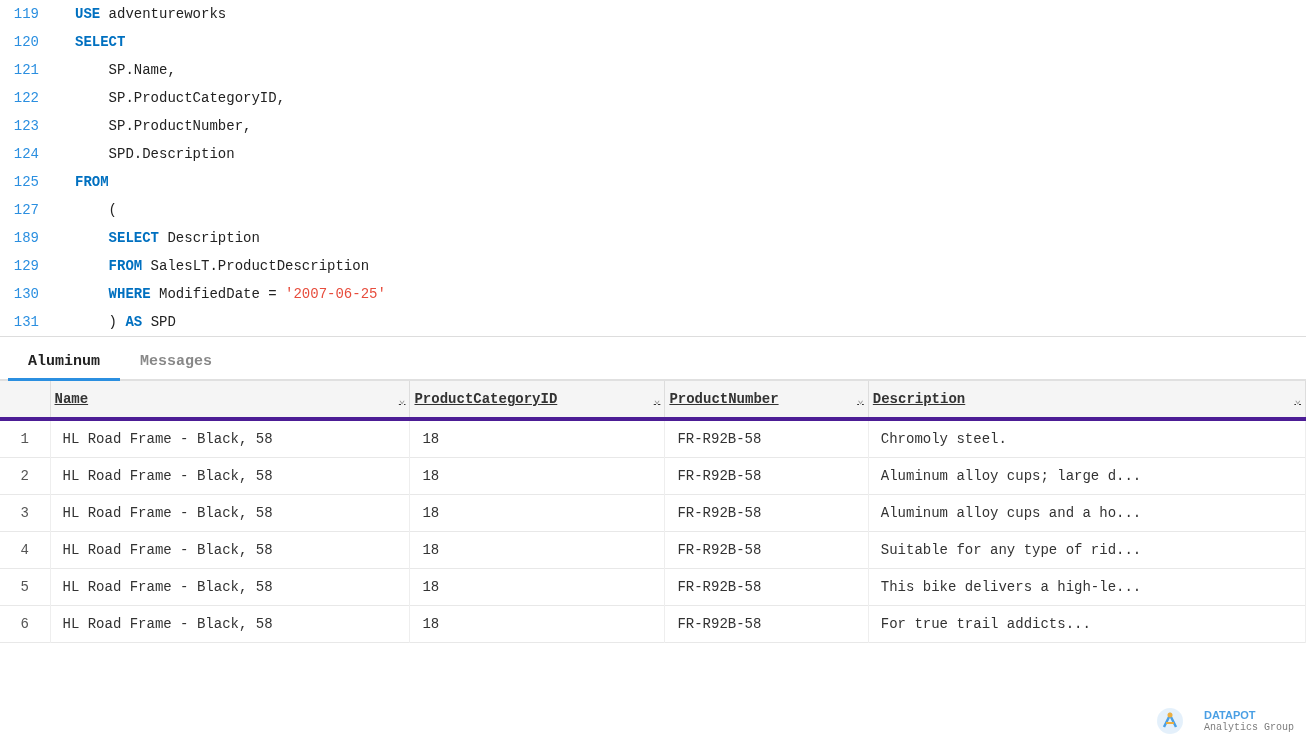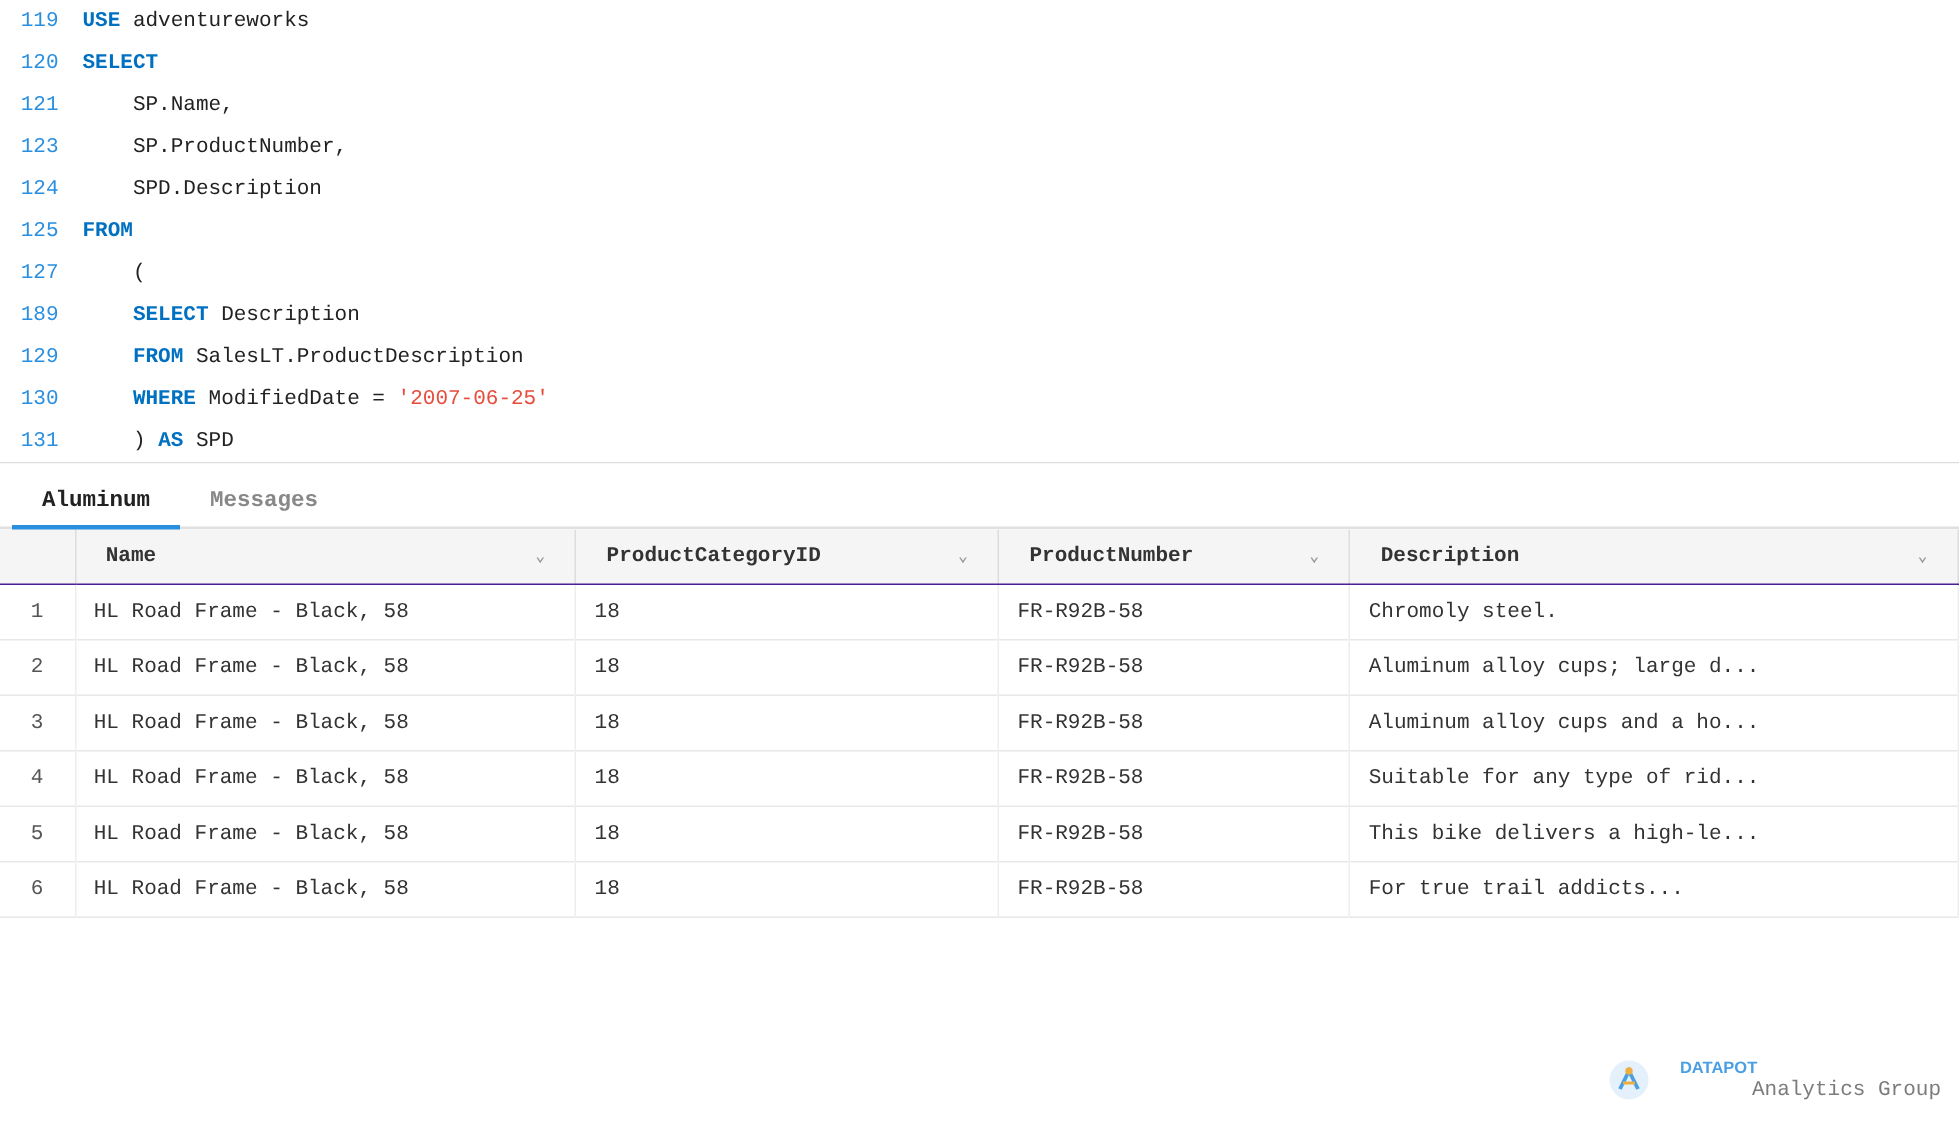--- a/index.html
+++ b/index.html
@@ -16,20 +16,21 @@
       background: #fff;
       padding: 0;
       border-bottom: 1px solid #ddd;
     }
 
     .code-line {
       display: flex;
       align-items: center;
       min-height: 28px;
       line-height: 28px;
+      gap: 20px;
     }
 
     .line-number {
       width: 55px;
       min-width: 55px;
       color: #2b8fe0;
       font-size: 14px;
       text-align: right;
       padding-right: 16px;
       user-select: none;
@@ -82,27 +83,28 @@
       border-collapse: collapse;
       font-family: 'Consolas', 'Courier New', monospace;
       font-size: 14px;
     }
 
     thead tr {
       background: #f5f5f5;
     }
 
     thead th {
-      padding: 10px 20px;
+      padding: 10px 4px;
       text-align: left;
       font-weight: 600;
       color: #333;
       border-right: 1px solid #ddd;
-      border-bottom: 1px solid #4c1d95;
+      border-bottom: 4px solid #4c1d95;
       white-space: nowrap;
+      text-decoration: underline;
     }
 
     thead th:first-child {
       width: 50px;
       text-align: center;
       color: #666;
       font-weight: normal;
     }
 
     .th-inner {
@@ -159,40 +161,43 @@
 
     .watermark-text {
       font-family: Arial, sans-serif;
       font-size: 11px;
       color: #2b8fe0;
       font-weight: bold;
       line-height: 1.2;
     }
 
     .watermark-sub {
-      font-size: 14px;
+      font-size: 10px;
       color: #666;
-      margin-left: 48px;
     }
   </style>
 </head>
 <body>
 
 <div class="code-editor" id="code-editor-container">
 <div class="code-line">
       <span class="line-number">119</span>
       <span class="line-content"><span class="kw-blue">USE </span><span class="kw-black">adventureworks</span></span>
     </div>
     <div class="code-line">
       <span class="line-number">120</span>
       <span class="line-content"><span class="kw-blue">SELECT</span></span>
     </div>
     <div class="code-line">
       <span class="line-number">121</span>
       <span class="line-content"><span class="kw-black">    SP.Name,</span></span>
+    </div>
+    <div class="code-line">
+      <span class="line-number">122</span>
+      <span class="line-content"><span class="kw-black">    SP.ProductCategoryID,</span></span>
     </div>
     <div class="code-line">
       <span class="line-number">123</span>
       <span class="line-content"><span class="kw-black">    SP.ProductNumber,</span></span>
     </div>
     <div class="code-line">
       <span class="line-number">124</span>
       <span class="line-content"><span class="kw-black">    SPD.Description</span></span>
     </div>
     <div class="code-line">

